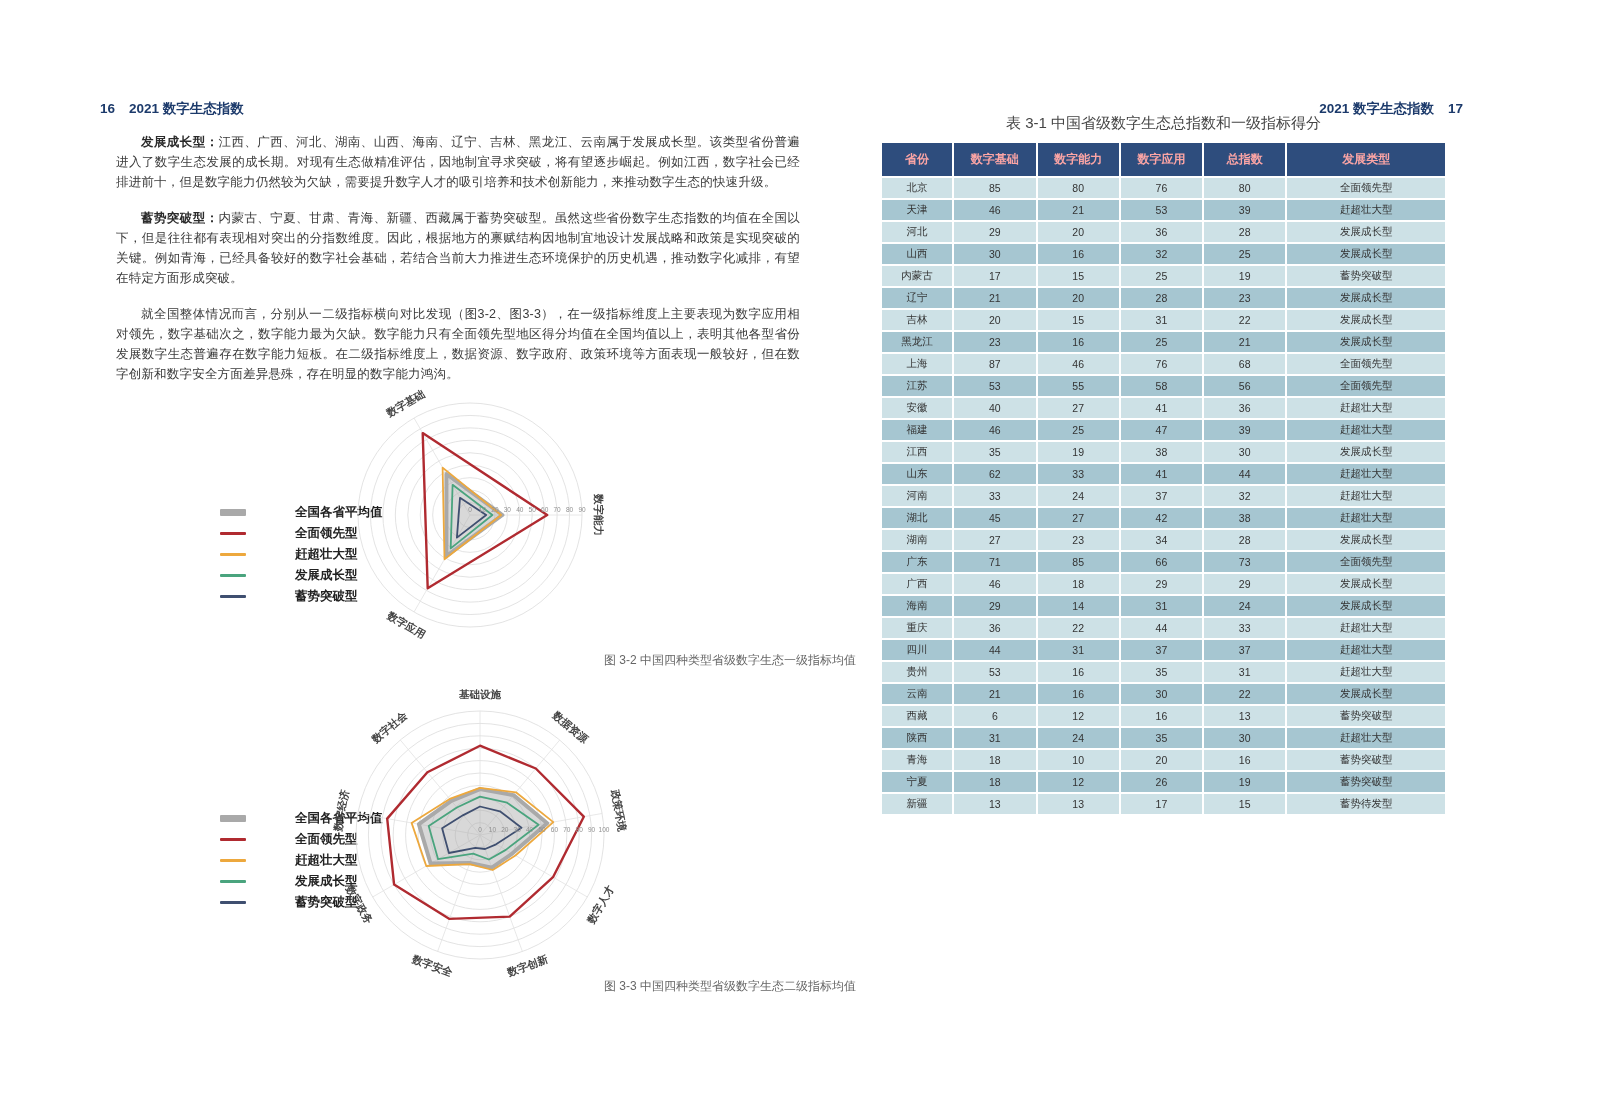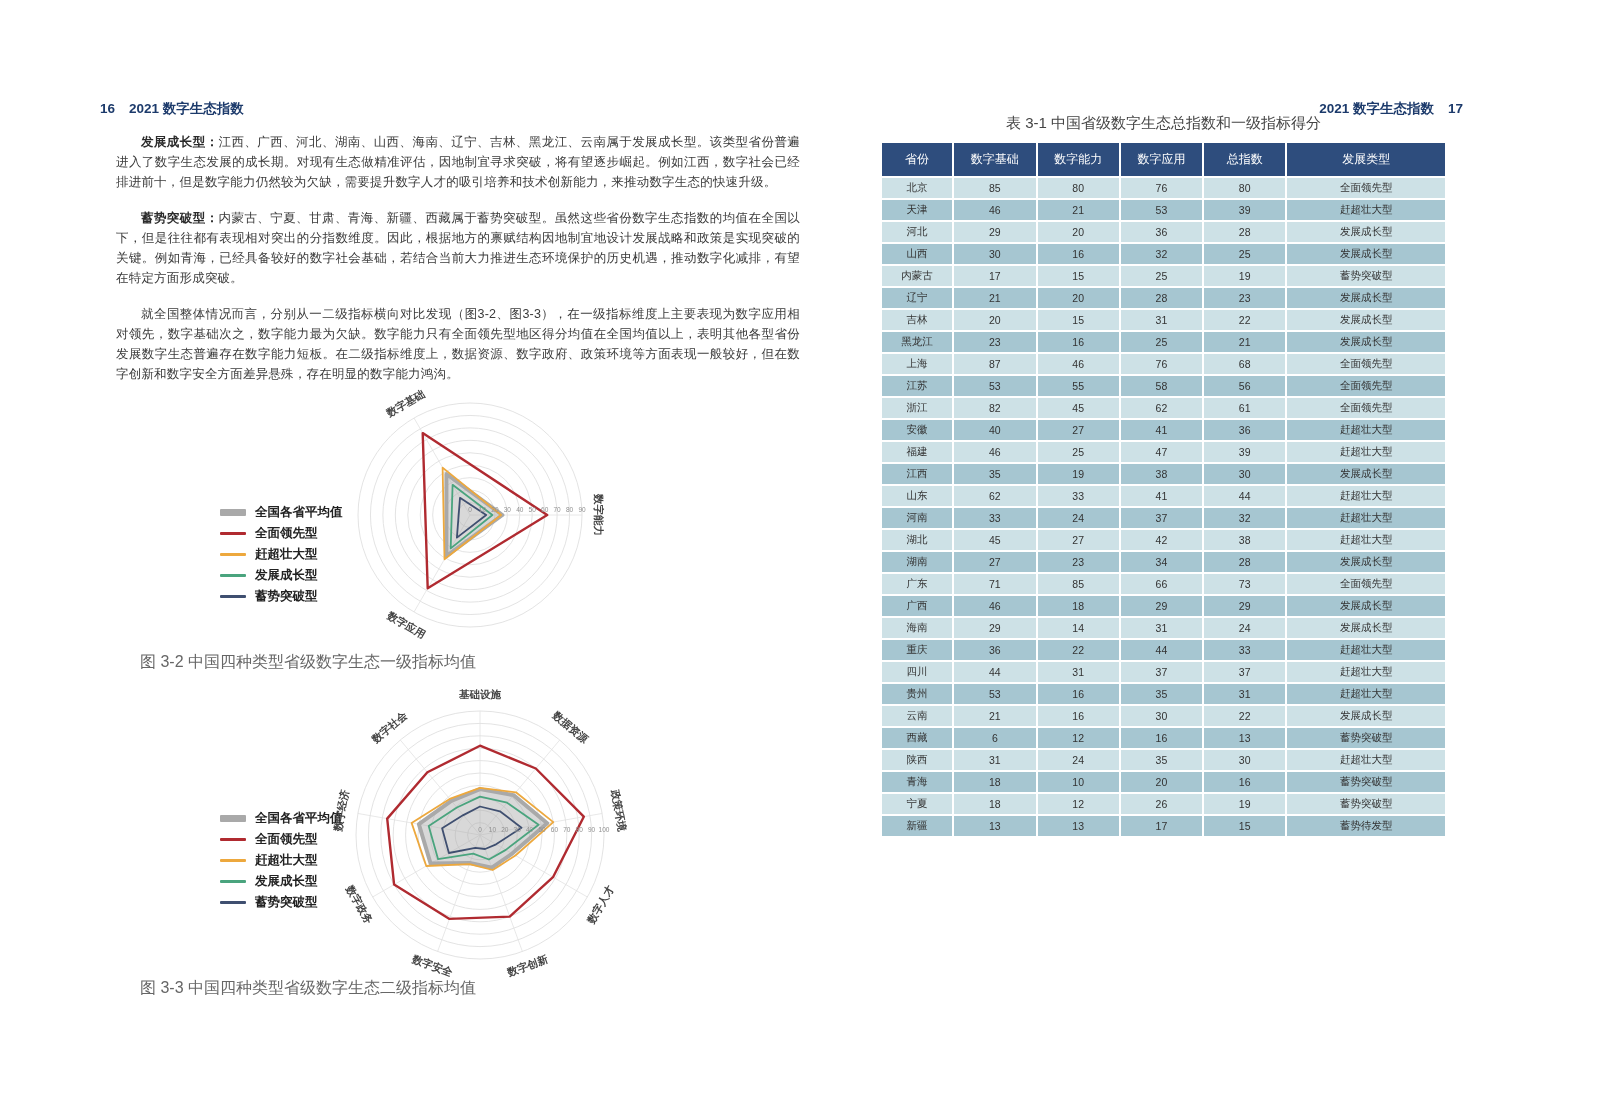--- a/index.html
+++ b/index.html
@@ -16,34 +16,34 @@
               text-indent:2em;letter-spacing:.2px;}
   .text-col p + p{margin-top:13px;}
   .text-col b{color:#2b2b2b;}
   
   .fig{position:absolute;left:100px;width:716px;}
   .fig1{top:368px;height:292px;}
   .fig2{top:662px;height:314px;}
   .legend{position:absolute;}
   .fig1 .legend{left:80px;top:118px;}
   .fig2 .legend{left:80px;top:130px;}
-  .legend-item{display:flex;align-items:center;height:21px;}
+  .legend-item{display:flex;align-items:center;height:21px;gap:40px;}
   .legend-swatch{width:26px;border-radius:1px;margin-right:9px;flex:0 0 auto;}
   .legend-label{font-size:12.5px;color:#222;font-weight:600;white-space:nowrap;}
   svg.radar{position:absolute;top:0;}
   .fig1 svg.radar{left:160px;}
   .fig2 svg.radar{left:150px;top:2px;}
-  .caption{position:absolute;width:100%;text-align:left;font-size:16px;color:#666;}
+  .caption{position:absolute;width:100%;text-align:right;font-size:12px;color:#666;}
   .fig1 .caption{top:268px;}
   .fig2 .caption{top:300px;}
   
   .table-wrap{position:absolute;left:880px;top:114px;width:567px;}
   .table-title{text-align:center;font-size:15px;color:#444;margin-bottom:8px;}
   table{width:100%;border-collapse:separate;border-spacing:2px;table-layout:fixed;}
-  th{background:var(--table-header-bg);color:#ffffff;font-size:12px;font-weight:400;
+  th{background:var(--table-header-bg);color:#fca5a5;font-size:12px;font-weight:700;
      padding:8px 4px;text-align:center;}
   td{font-size:10.5px;color:var(--cell-text);text-align:center;padding:3px 4px;height:14px;
      overflow:hidden;white-space:nowrap;}
   tbody tr:nth-child(odd) td{background:var(--row-light);}
   tbody tr:nth-child(even) td{background:var(--row-dark);}
   col.c0{width:12.7%;} col.c1,col.c2,col.c3,col.c4{width:14.7%;} col.c5{width:28.5%;}
 </style>
 </head>
 <body>
 
@@ -289,28 +289,20 @@
           </tr>
           <tr>
             <td>江苏</td>
             <td>53</td>
             <td>55</td>
             <td>58</td>
             <td>56</td>
             <td>全面领先型</td>
           </tr>
           <tr>
-            <td>浙江</td>
-            <td>82</td>
-            <td>45</td>
-            <td>62</td>
-            <td>61</td>
-            <td>全面领先型</td>
-          </tr>
-          <tr>
             <td>安徽</td>
             <td>40</td>
             <td>27</td>
             <td>41</td>
             <td>36</td>
             <td>赶超壮大型</td>
           </tr>
           <tr>
             <td>福建</td>
             <td>46</td>

